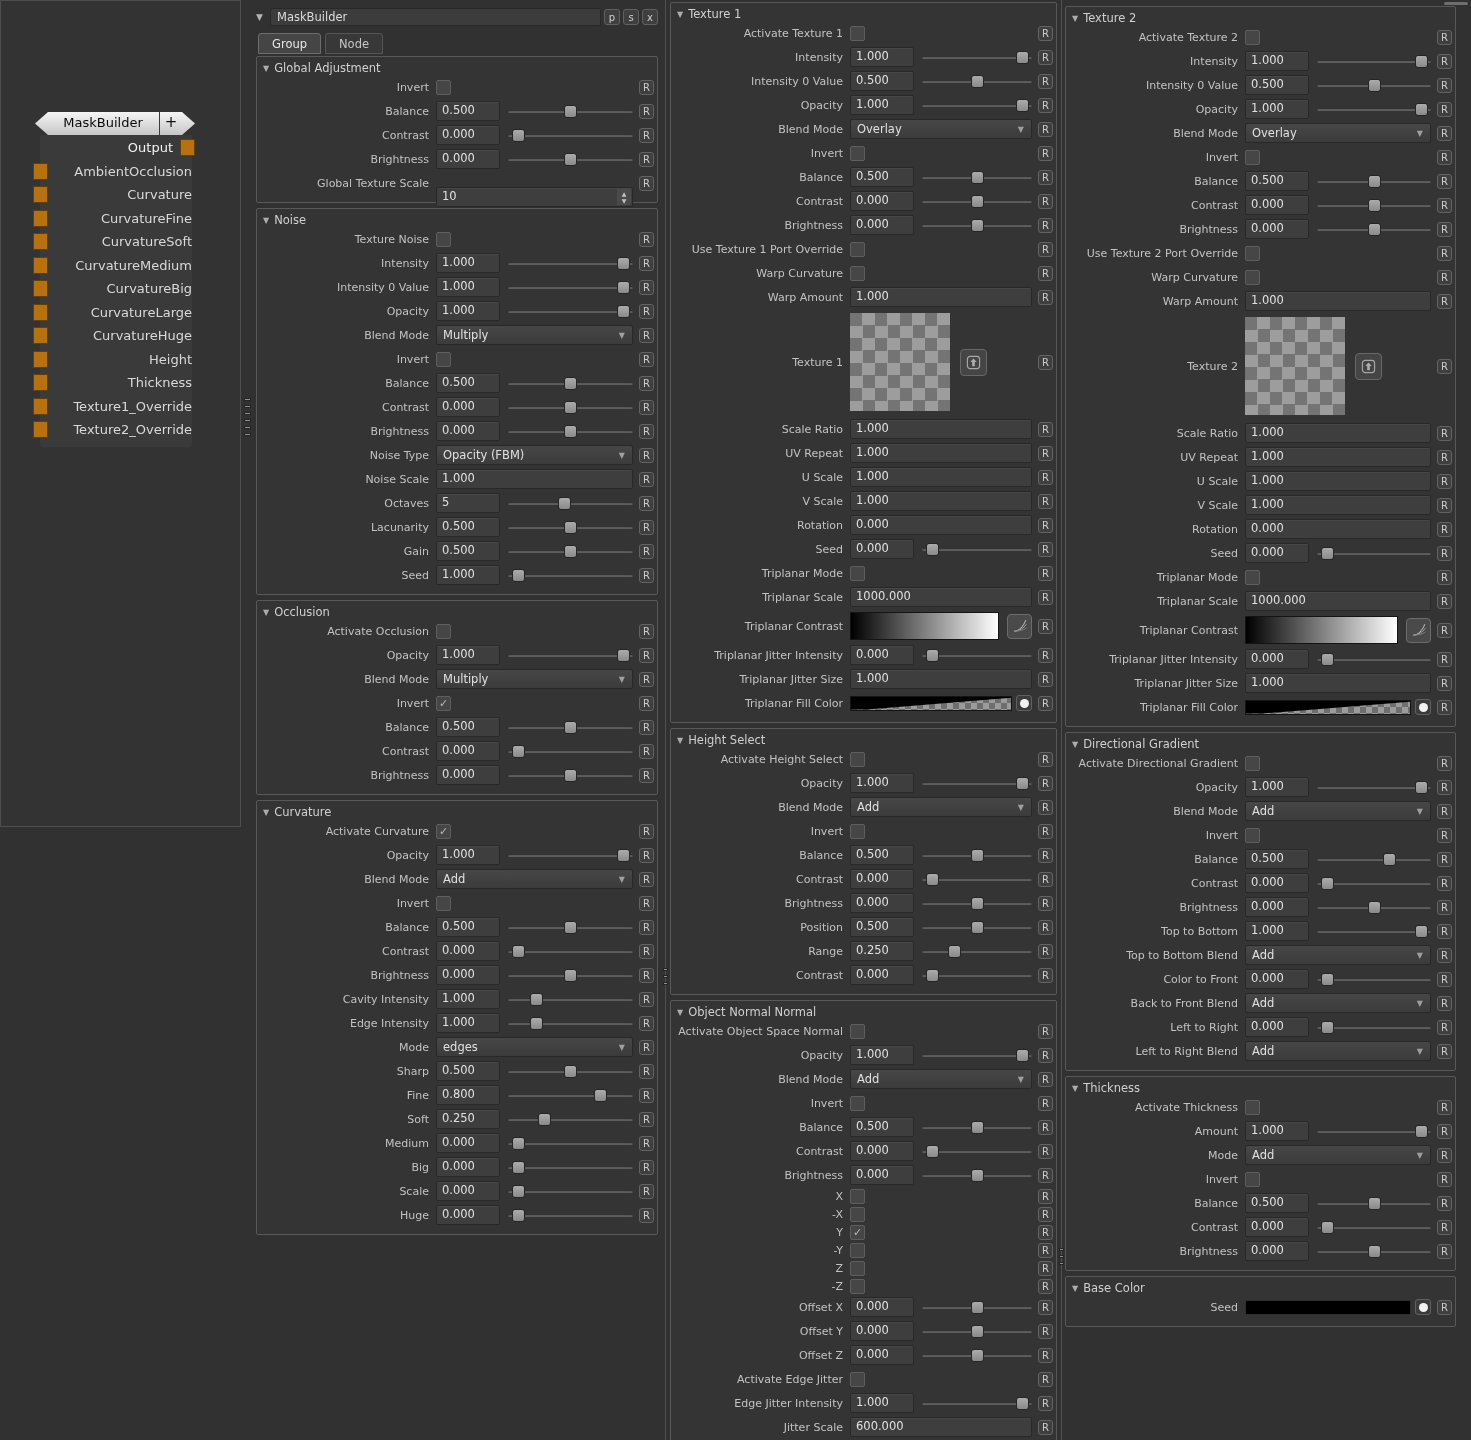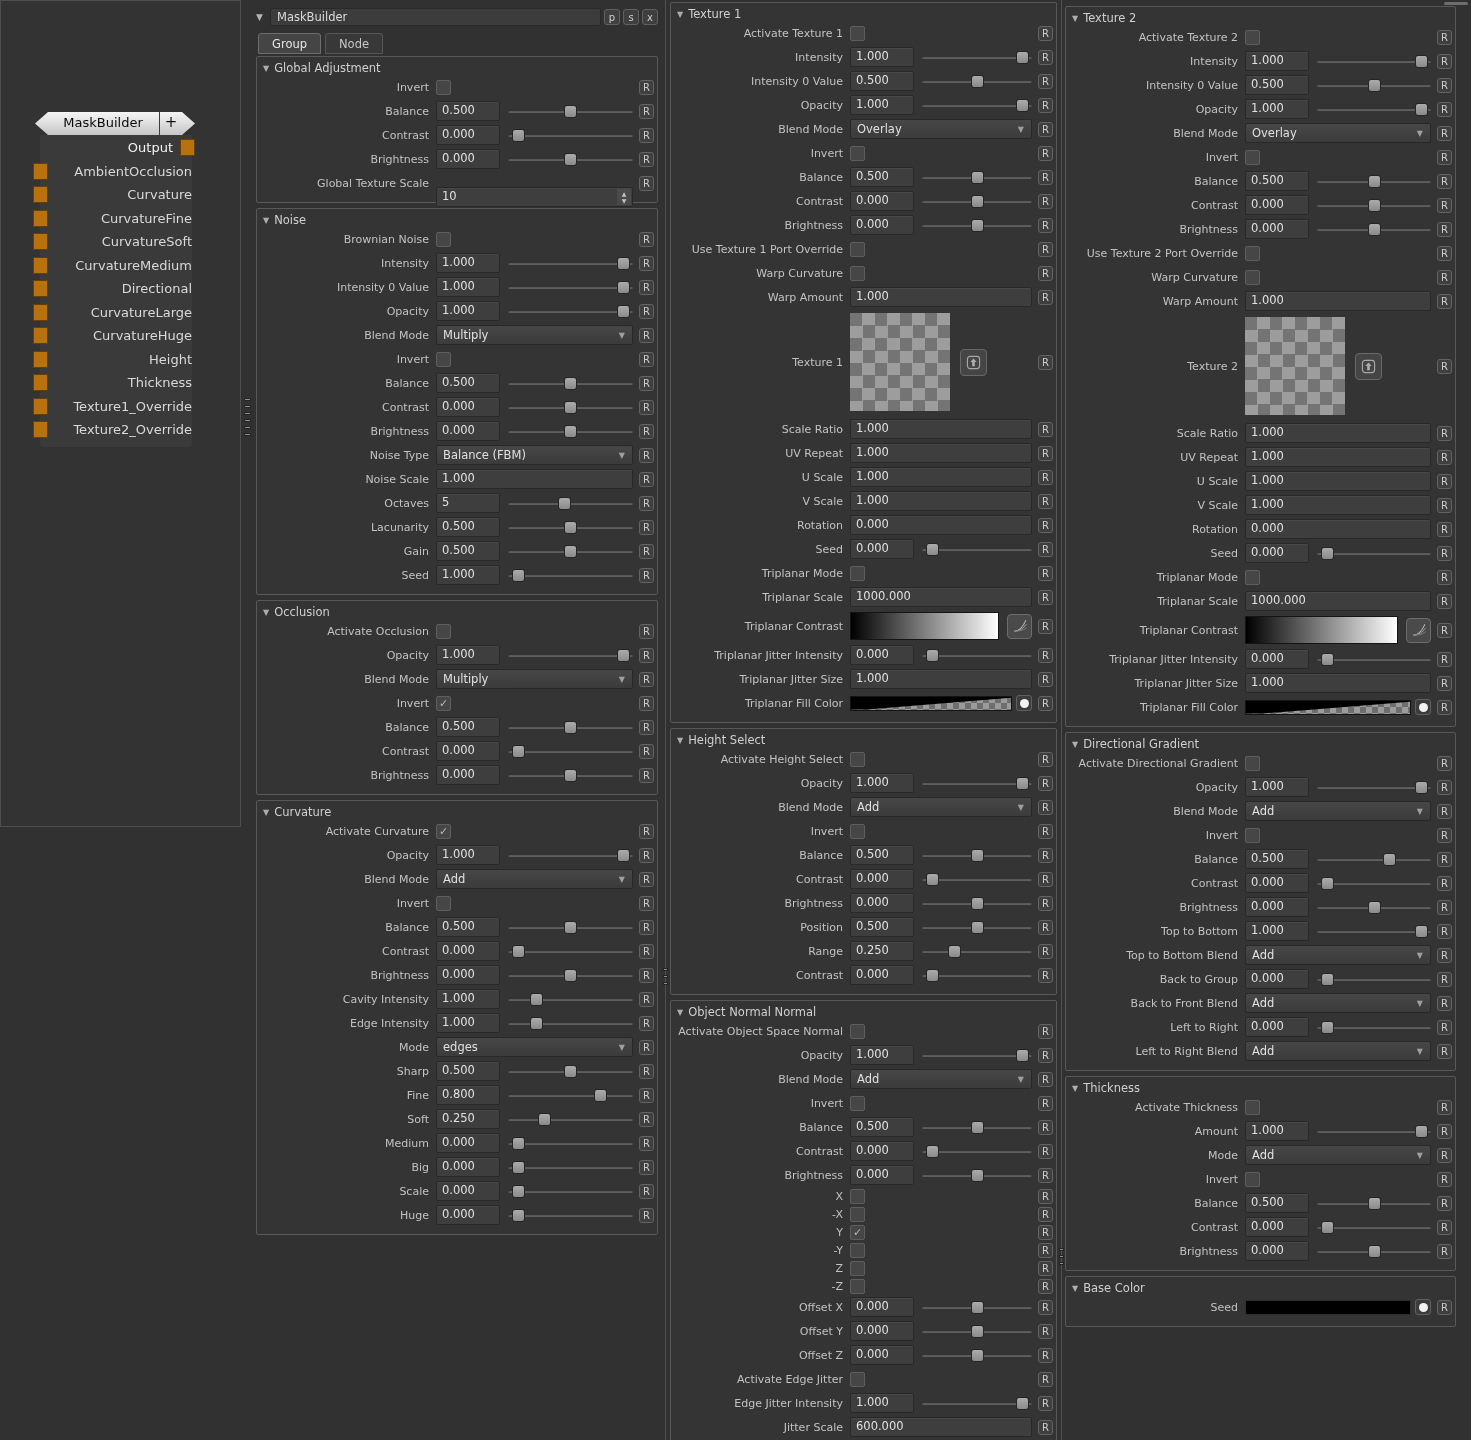--- a/index.html
+++ b/index.html
@@ -175,21 +175,21 @@
       <div class="nrow output">
         <span>Output</span>
         <span class="port-sq"></span>
       </div>
       <div id="port-list">
           <div class="nrow"><span class="port-sq"></span><span>AmbientOcclusion</span></div>
           <div class="nrow"><span class="port-sq"></span><span>Curvature</span></div>
           <div class="nrow"><span class="port-sq"></span><span>CurvatureFine</span></div>
           <div class="nrow"><span class="port-sq"></span><span>CurvatureSoft</span></div>
           <div class="nrow"><span class="port-sq"></span><span>CurvatureMedium</span></div>
-          <div class="nrow"><span class="port-sq"></span><span>Directional</span></div>
+          <div class="nrow"><span class="port-sq"></span><span>CurvatureBig</span></div>
           <div class="nrow"><span class="port-sq"></span><span>CurvatureLarge</span></div>
           <div class="nrow"><span class="port-sq"></span><span>CurvatureHuge</span></div>
           <div class="nrow"><span class="port-sq"></span><span>Height</span></div>
           <div class="nrow"><span class="port-sq"></span><span>Thickness</span></div>
           <div class="nrow"><span class="port-sq"></span><span>Texture1_Override</span></div>
           <div class="nrow"><span class="port-sq"></span><span>Texture2_Override</span></div>
         </div>
     </div>
   </div>
 </div>
@@ -284,21 +284,21 @@
           </div>
           <div class="rbtn">R</div>
         </div>
       </div>
       <div class="section">
         <div class="sec-header">
           <span class="tri">▼</span>
           <span>Noise</span>
         </div>
         <div class="prow">
-          <span class="plabel">Brownian Noise</span>
+          <span class="plabel">Texture Noise</span>
           <div class="ctrl">
             <div class="checkbox"></div>
           </div>
           <div class="rbtn">R</div>
         </div>
         <div class="prow">
           <span class="plabel">Intensity</span>
           <div class="ctrl">
             <div class="field">1.000</div>
             <div class="slider">
@@ -377,21 +377,21 @@
               <span class="track"></span>
               <span class="thumb" style="left: calc(50% - 6.5px);"></span>
             </div>
           </div>
           <div class="rbtn">R</div>
         </div>
         <div class="prow">
           <span class="plabel">Noise Type</span>
           <div class="ctrl">
             <div class="dropdown">
-              <span>Balance (FBM)</span>
+              <span>Opacity (FBM)</span>
               <span class="dd-arrow">▼</span>
             </div>
           </div>
           <div class="rbtn">R</div>
         </div>
         <div class="prow">
           <span class="plabel">Noise Scale</span>
           <div class="ctrl">
             <div class="field wide">1.000</div>
           </div>
@@ -1550,21 +1550,21 @@
           <span class="plabel">Top to Bottom Blend</span>
           <div class="ctrl">
             <div class="dropdown">
               <span>Add</span>
               <span class="dd-arrow">▼</span>
             </div>
           </div>
           <div class="rbtn">R</div>
         </div>
         <div class="prow">
-          <span class="plabel">Back to Group</span>
+          <span class="plabel">Color to Front</span>
           <div class="ctrl">
             <div class="field">0.000</div>
             <div class="slider">
               <span class="track"></span>
               <span class="thumb" style="left: calc(4% - 0.52px);"></span>
             </div>
           </div>
           <div class="rbtn">R</div>
         </div>
         <div class="prow">

